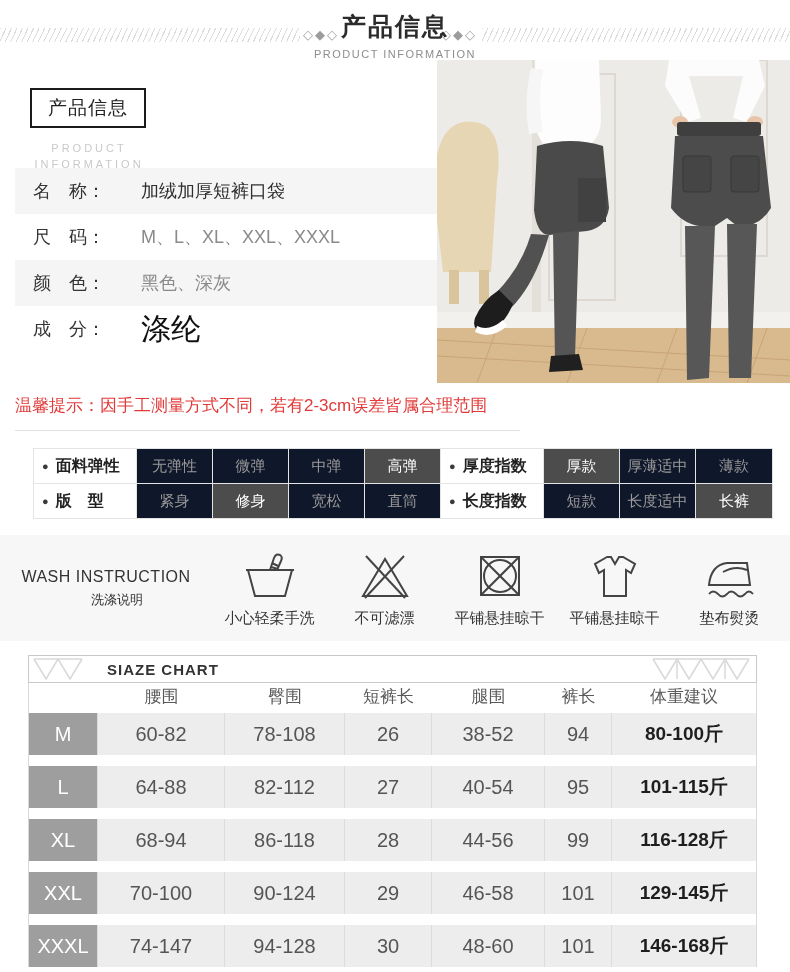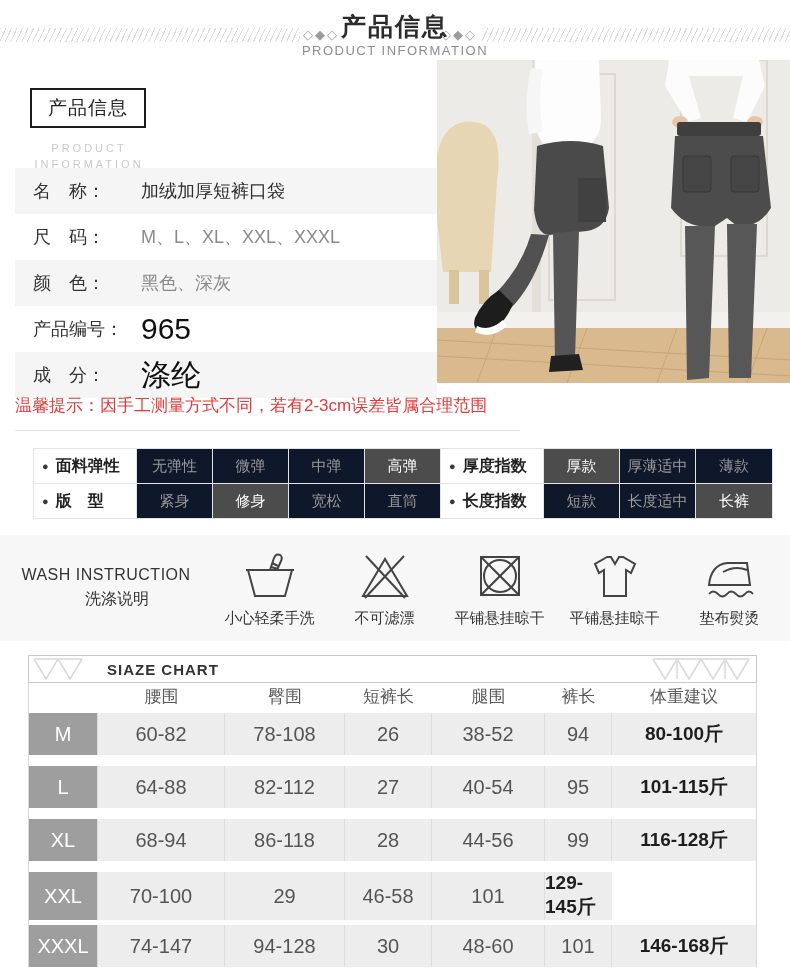--- a/index.html
+++ b/index.html
@@ -9,21 +9,21 @@
   
   .hatch{position:absolute;top:28px;height:14px;
          background:repeating-linear-gradient(115deg,#dcdcdc 0 1px,transparent 1px 5px);}
   .hatch-left{left:0;width:300px;}
   .hatch-right{left:482px;right:0;}
   .diamonds{position:absolute;top:27px;font-size:13px;color:#9c9c9c;letter-spacing:2px;}
   .diamonds-left{left:303px;}
   .diamonds-right{left:441px;}
   .banner{position:absolute;top:10px;left:0;right:0;text-align:center;}
   .banner-title{font-size:25px;font-weight:bold;color:#2b2b2b;letter-spacing:2px;}
-  .banner-sub{font-size:13px;color:#8d8d8d;letter-spacing:1.5px;}
+  .banner-sub{margin-top:5px;font-size:11px;color:#8d8d8d;letter-spacing:1.5px;}
 
   
   .intro-box{position:absolute;left:30px;top:88px;width:112px;height:36px;border:2px solid #1b1b1b;
              display:flex;align-items:center;justify-content:center;font-size:19px;color:#222;letter-spacing:1px;}
   .intro-sub{position:absolute;left:14px;top:140px;width:150px;text-align:center;color:#c9c9c9;
              font-size:11px;letter-spacing:3px;line-height:16px;}
 
   
   .photo{position:absolute;left:437px;top:60px;width:353px;height:323px;}
 
@@ -48,21 +48,21 @@
   .attr-bullet{font-size:11px;color:#3a3a3a;}
   .attr-opt{background:#0f172a;color:#9a9a9a;font-size:15px;height:34px;
             display:flex;align-items:center;justify-content:center;}
   .attr-opt.selected{background:#4c4c4c;color:#fff;}
 
   
   .wash{position:absolute;left:0;top:535px;width:790px;height:106px;background:#f7f7f7;
         display:flex;align-items:center;}
   .wash-head{width:212px;text-align:center;color:#333;flex:none;}
   .wash-head-en{font-size:16px;letter-spacing:.5px;}
-  .wash-head-zh{font-size:16px;margin-top:5px;margin-left:22px;}
+  .wash-head-zh{font-size:13px;margin-top:5px;margin-left:22px;}
   .wash-item{width:115px;display:flex;flex-direction:column;align-items:center;flex:none;}
   .wash-item svg{display:block;}
   .wash-label{margin-top:6px;font-size:15px;color:#333;white-space:nowrap;}
 
   
   .size-chart{position:absolute;left:28px;top:655px;width:729px;}
   .sc-band{height:28px;border:1px solid #c9c9c9;background:#fff;display:flex;align-items:center;box-sizing:border-box;}
   .sc-band-title{font-size:15px;font-weight:bold;color:#333;letter-spacing:1px;margin-left:12px;}
   .sc-zigzag{flex:none;margin:0 4px;}
   .sc-zigzag-right{margin-left:auto;}
@@ -145,24 +145,20 @@
       </div>
       <div class="detail-row muted">
         <span class="detail-label">尺　码：</span>
         <span class="detail-value">M、L、XL、XXL、XXXL</span>
       </div>
       <div class="detail-row muted">
         <span class="detail-label">颜　色：</span>
         <span class="detail-value">黑色、深灰</span>
       </div>
       <div class="detail-row big">
-        <span class="detail-label">产品编号：</span>
-        <span class="detail-value">965</span>
-      </div>
-      <div class="detail-row big">
         <span class="detail-label">成　分：</span>
         <span class="detail-value">涤纶</span>
       </div>
     </div>
 
   <div class="notice" id="notice" style="color: rgb(226, 58, 58);">温馨提示：因手工测量方式不同，若有2-3cm误差皆属合理范围</div>
 
   <div class="attrs" id="attrs">
       <div class="attr-label">
         <span class="attr-bullet">●</span>
@@ -302,20 +298,21 @@
           <div class="sc-cell">68-94</div>
           <div class="sc-cell">86-118</div>
           <div class="sc-cell">28</div>
           <div class="sc-cell">44-56</div>
           <div class="sc-cell">99</div>
           <div class="sc-cell sc-weight">116-128斤</div>
         </div>
         <div class="sc-grid sc-row">
           <div class="sc-cell sc-size">XXL</div>
           <div class="sc-cell">70-100</div>
+          <div class="sc-cell">90-124</div>
           <div class="sc-cell">29</div>
           <div class="sc-cell">46-58</div>
           <div class="sc-cell">101</div>
           <div class="sc-cell sc-weight">129-145斤</div>
         </div>
         <div class="sc-grid sc-row">
           <div class="sc-cell sc-size">XXXL</div>
           <div class="sc-cell">74-147</div>
           <div class="sc-cell">94-128</div>
           <div class="sc-cell">30</div>

